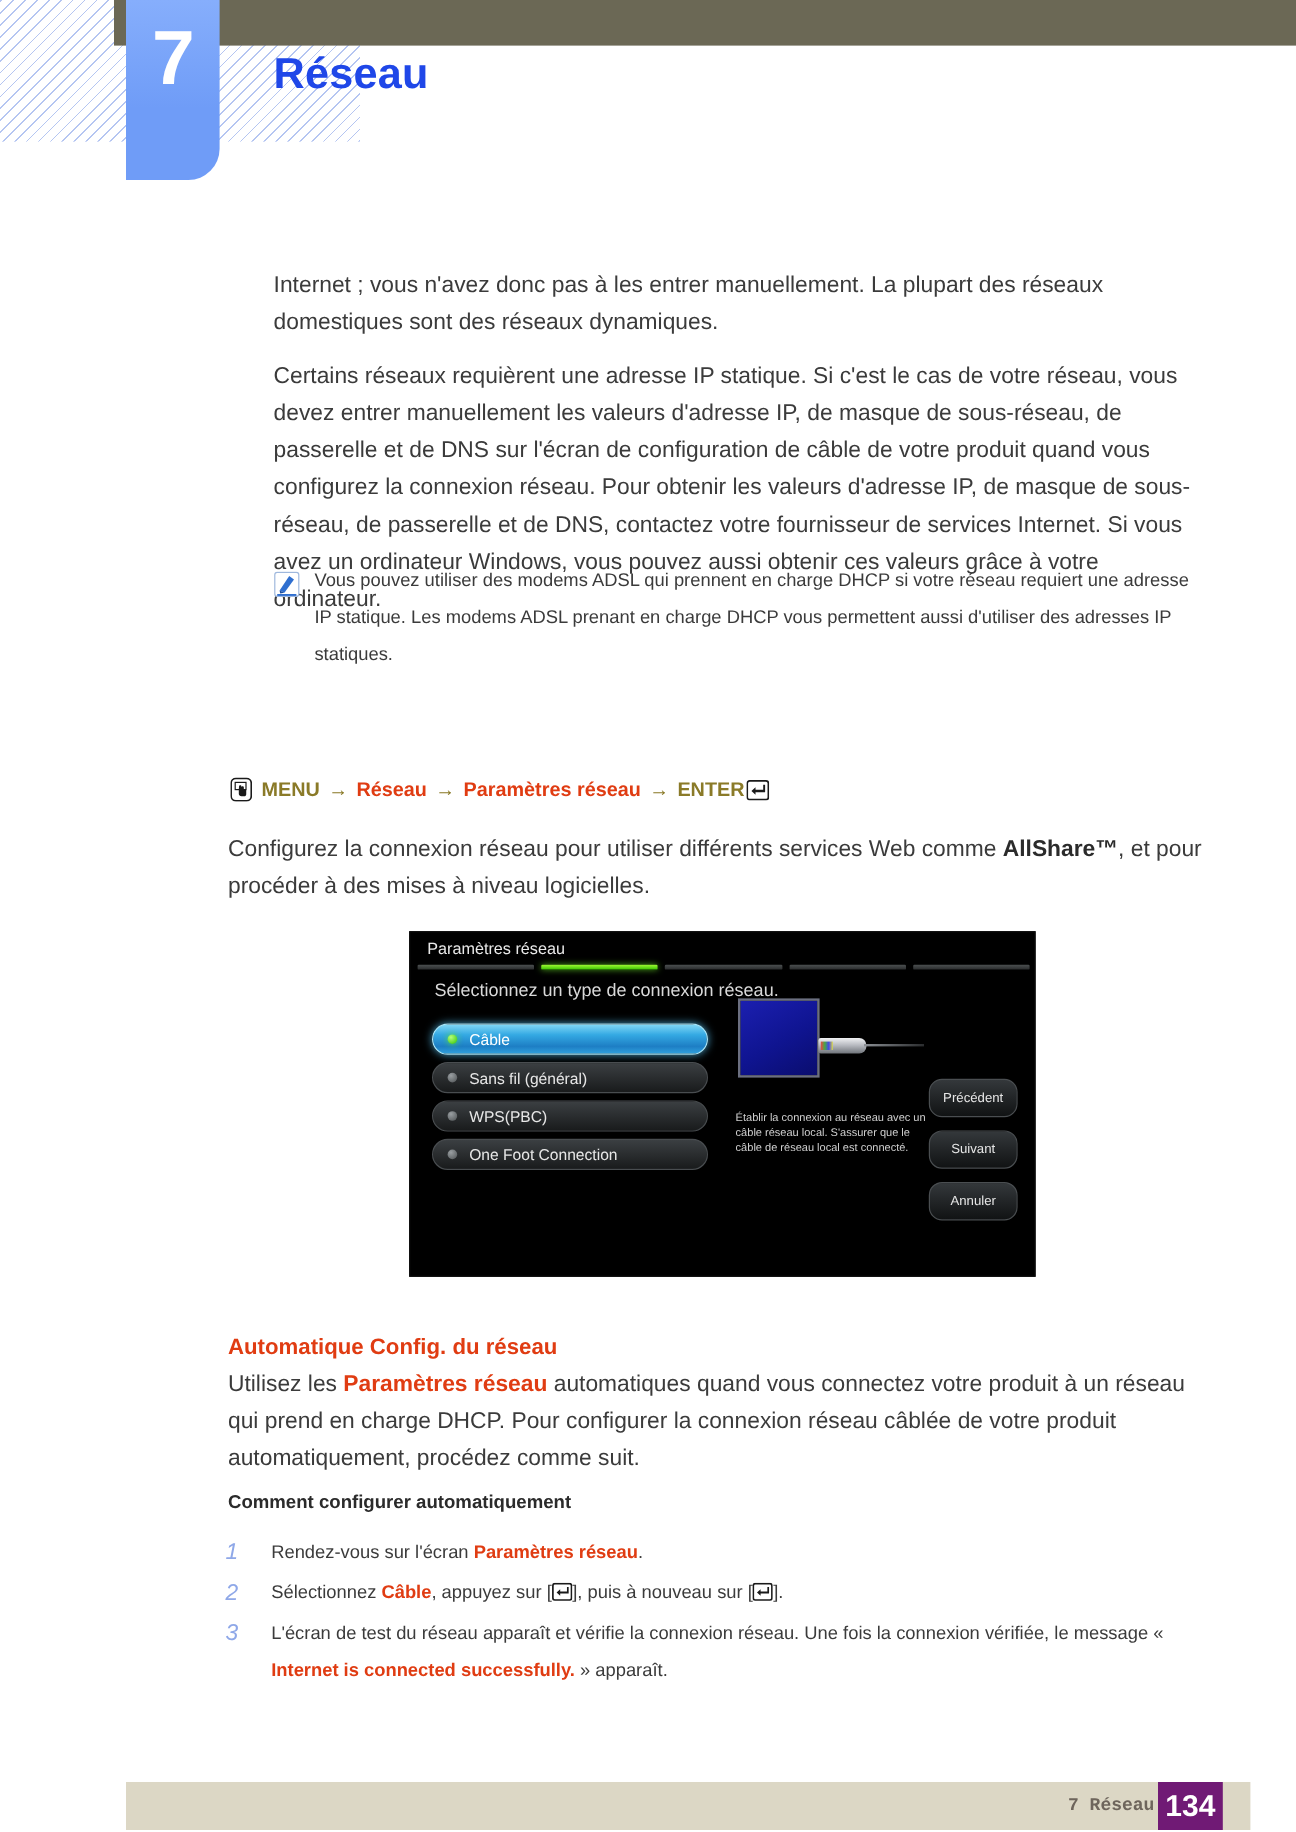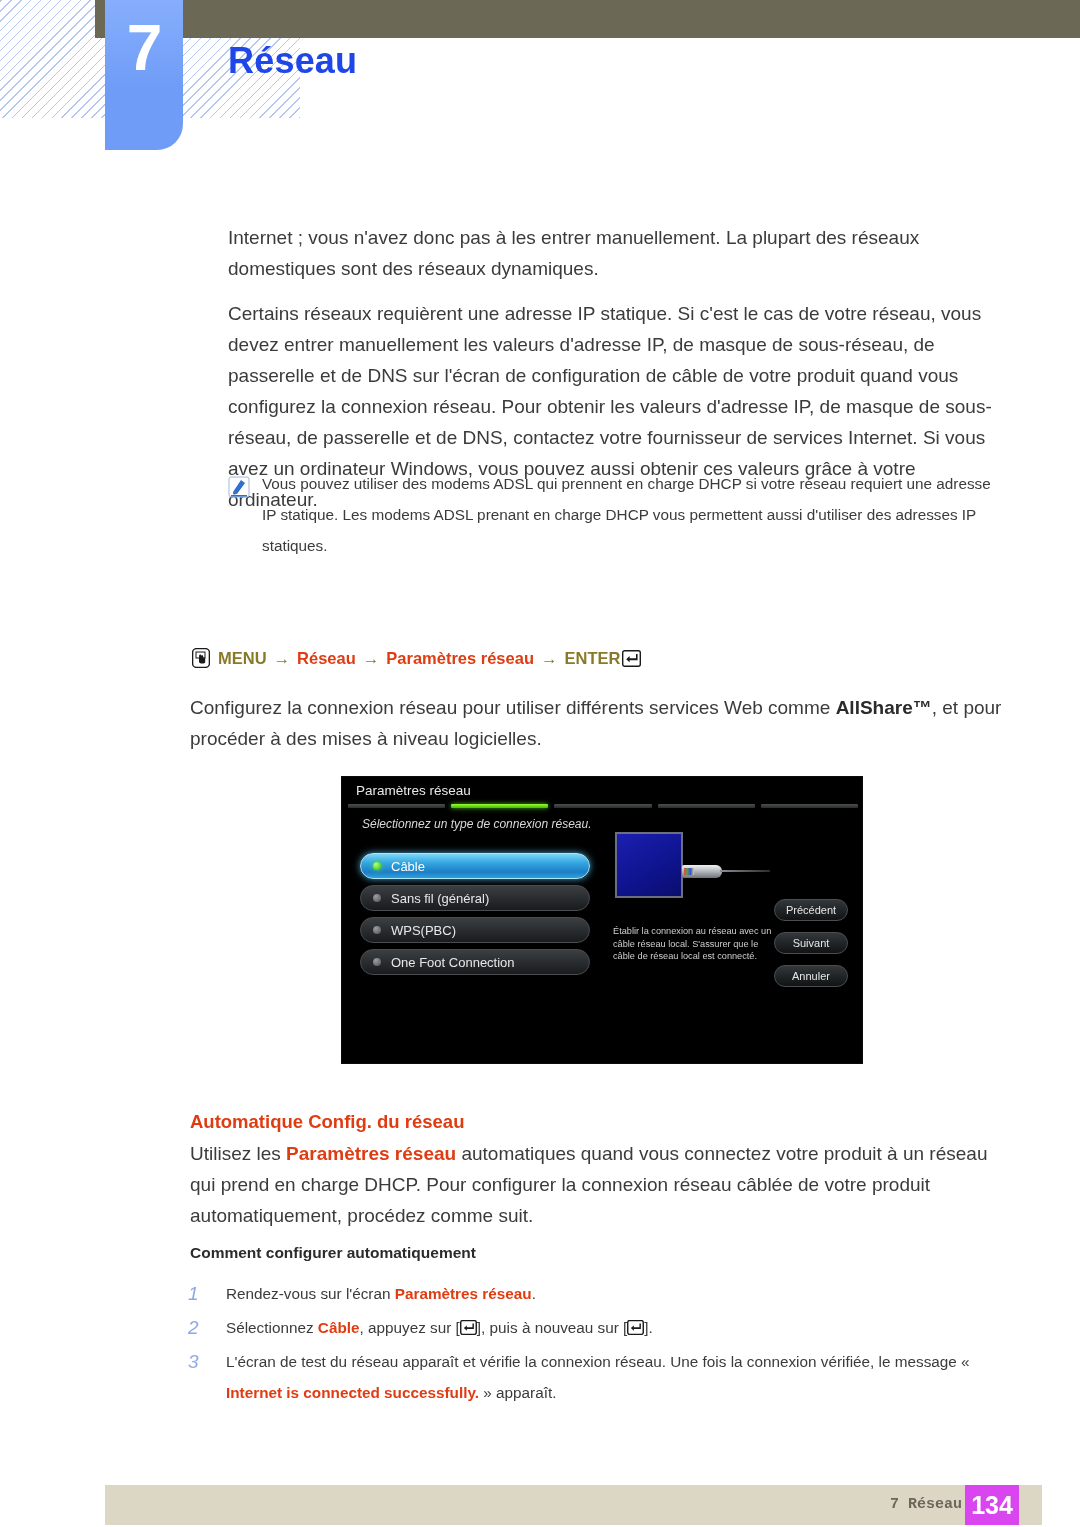--- a/index.html
+++ b/index.html
@@ -173,22 +173,21 @@
     border-radius: 1px;
   }
   .tv-progress i.active {
     background: linear-gradient(180deg,#9dfa34,#39c100);
     box-shadow: 0 0 5px rgba(110,235,40,0.75);
   }
   .tv-instruct {
     position: absolute;
     left: 20px; top: 40px;
     color: #d9d9d9;
-    font-size: 12px;
-    font-style: italic;
+    font-size: 15px;
   }
   .tv-list {
     position: absolute;
     left: 18px; top: 76px;
     width: 230px;
   }
   .tv-item {
     position: relative;
     height: 26px;
     margin-bottom: 6px;
@@ -255,21 +254,21 @@
   }
   .tv-buttons {
     position: absolute;
     right: 14px; top: 122px;
     width: 74px;
     display: flex;
     flex-direction: column;
     gap: 11px;
   }
   .tv-btn {
-    height: 22px;
+    height: 32px;
     border-radius: 11px;
     background: linear-gradient(180deg,#34383b 0%, #222527 50%, #111314 100%);
     border: 1px solid #4a4e51;
     color: #e6e6e6;
     font-size: 11px;
     display: flex;
     align-items: center;
     justify-content: center;
   }
 
@@ -331,21 +330,21 @@
     right: 118px; top: 1496px;
     color: #6e655c;
     font-size: 15px;
     font-weight: bold;
     font-family: Liberation Mono, monospace;
   }
   .footer-pagebox {
     position: absolute;
     left: 965px; top: 1485px;
     width: 54px; height: 40px;
-    background: #d946ef;
+    background: #701a75;
     color: #ffffff;
     font-size: 25px;
     font-weight: bold;
     display: flex;
     align-items: center;
     justify-content: center;
   }
 </style>
 </head>
 <body>

